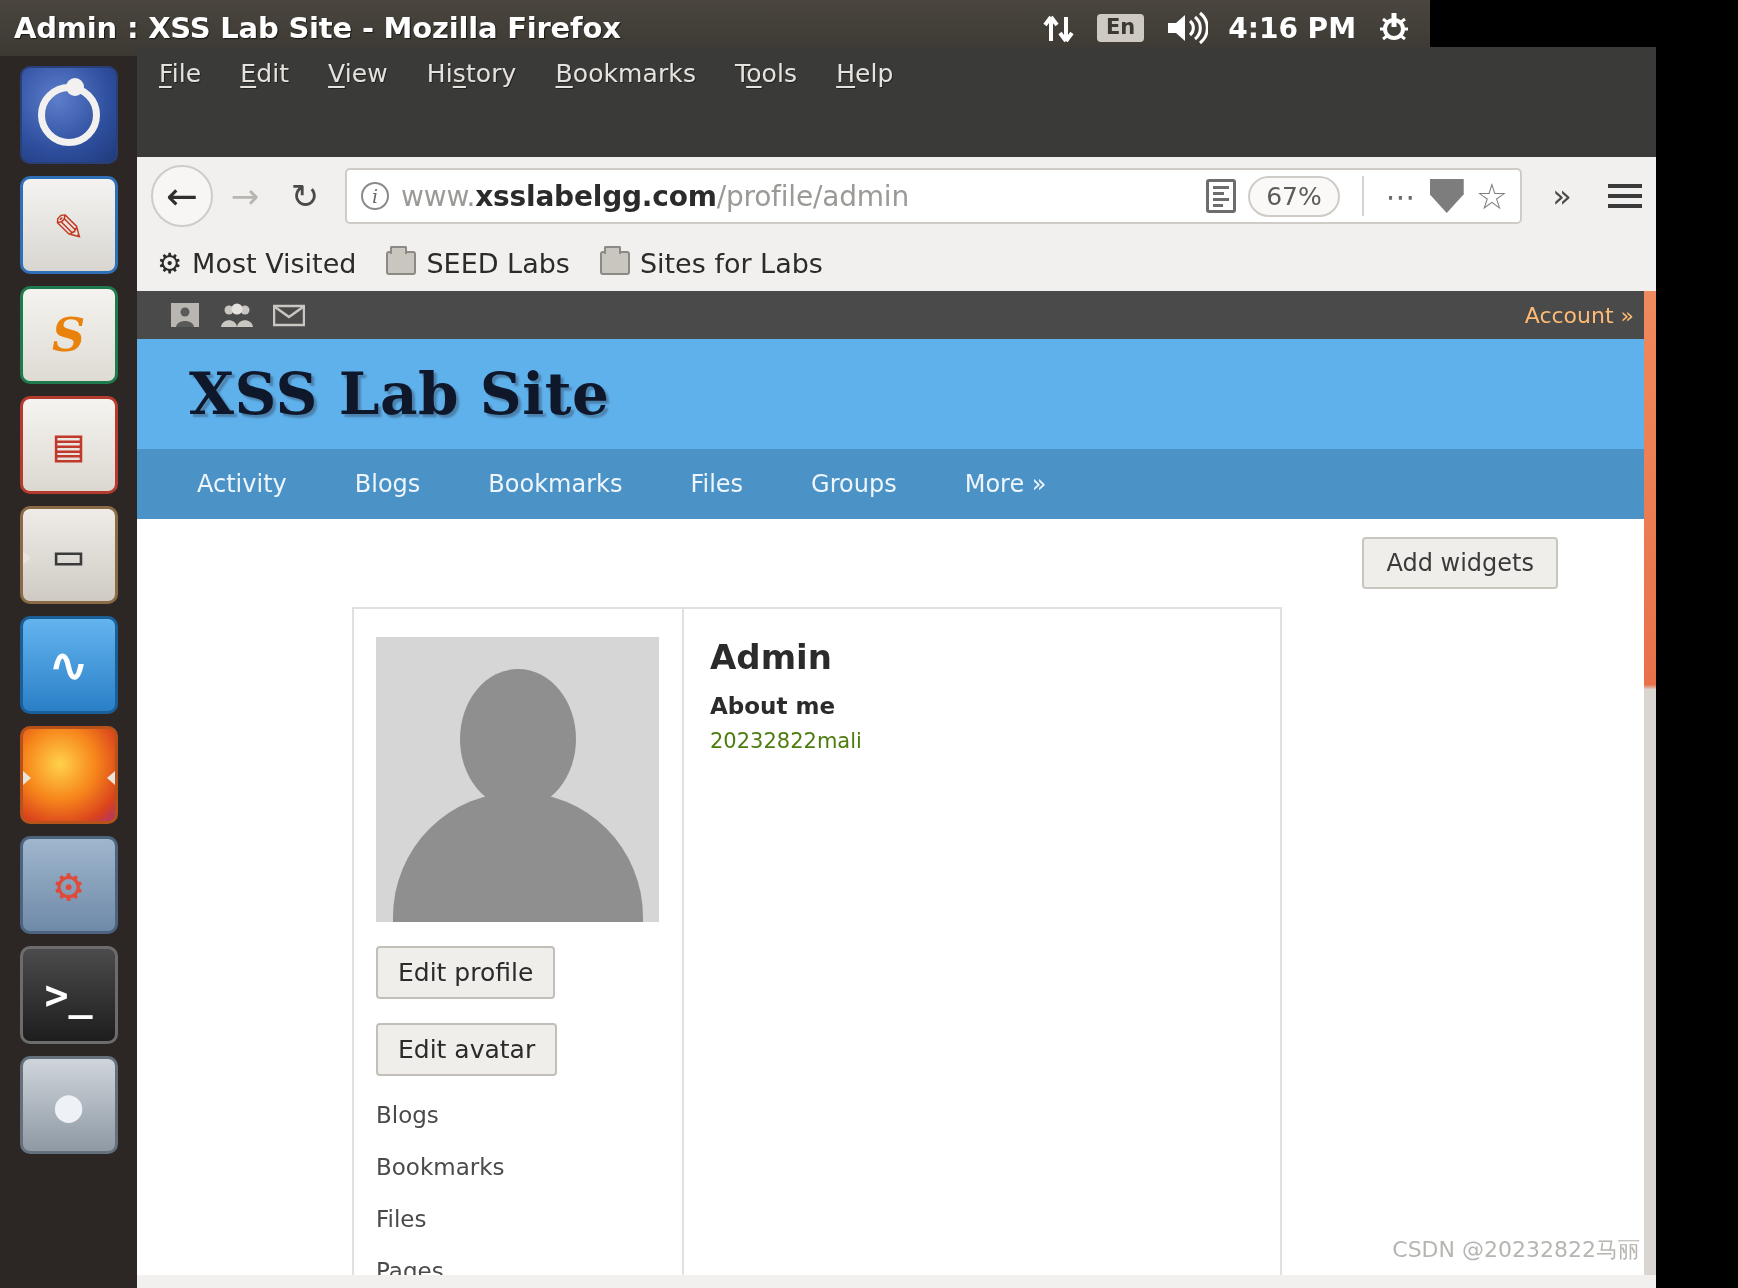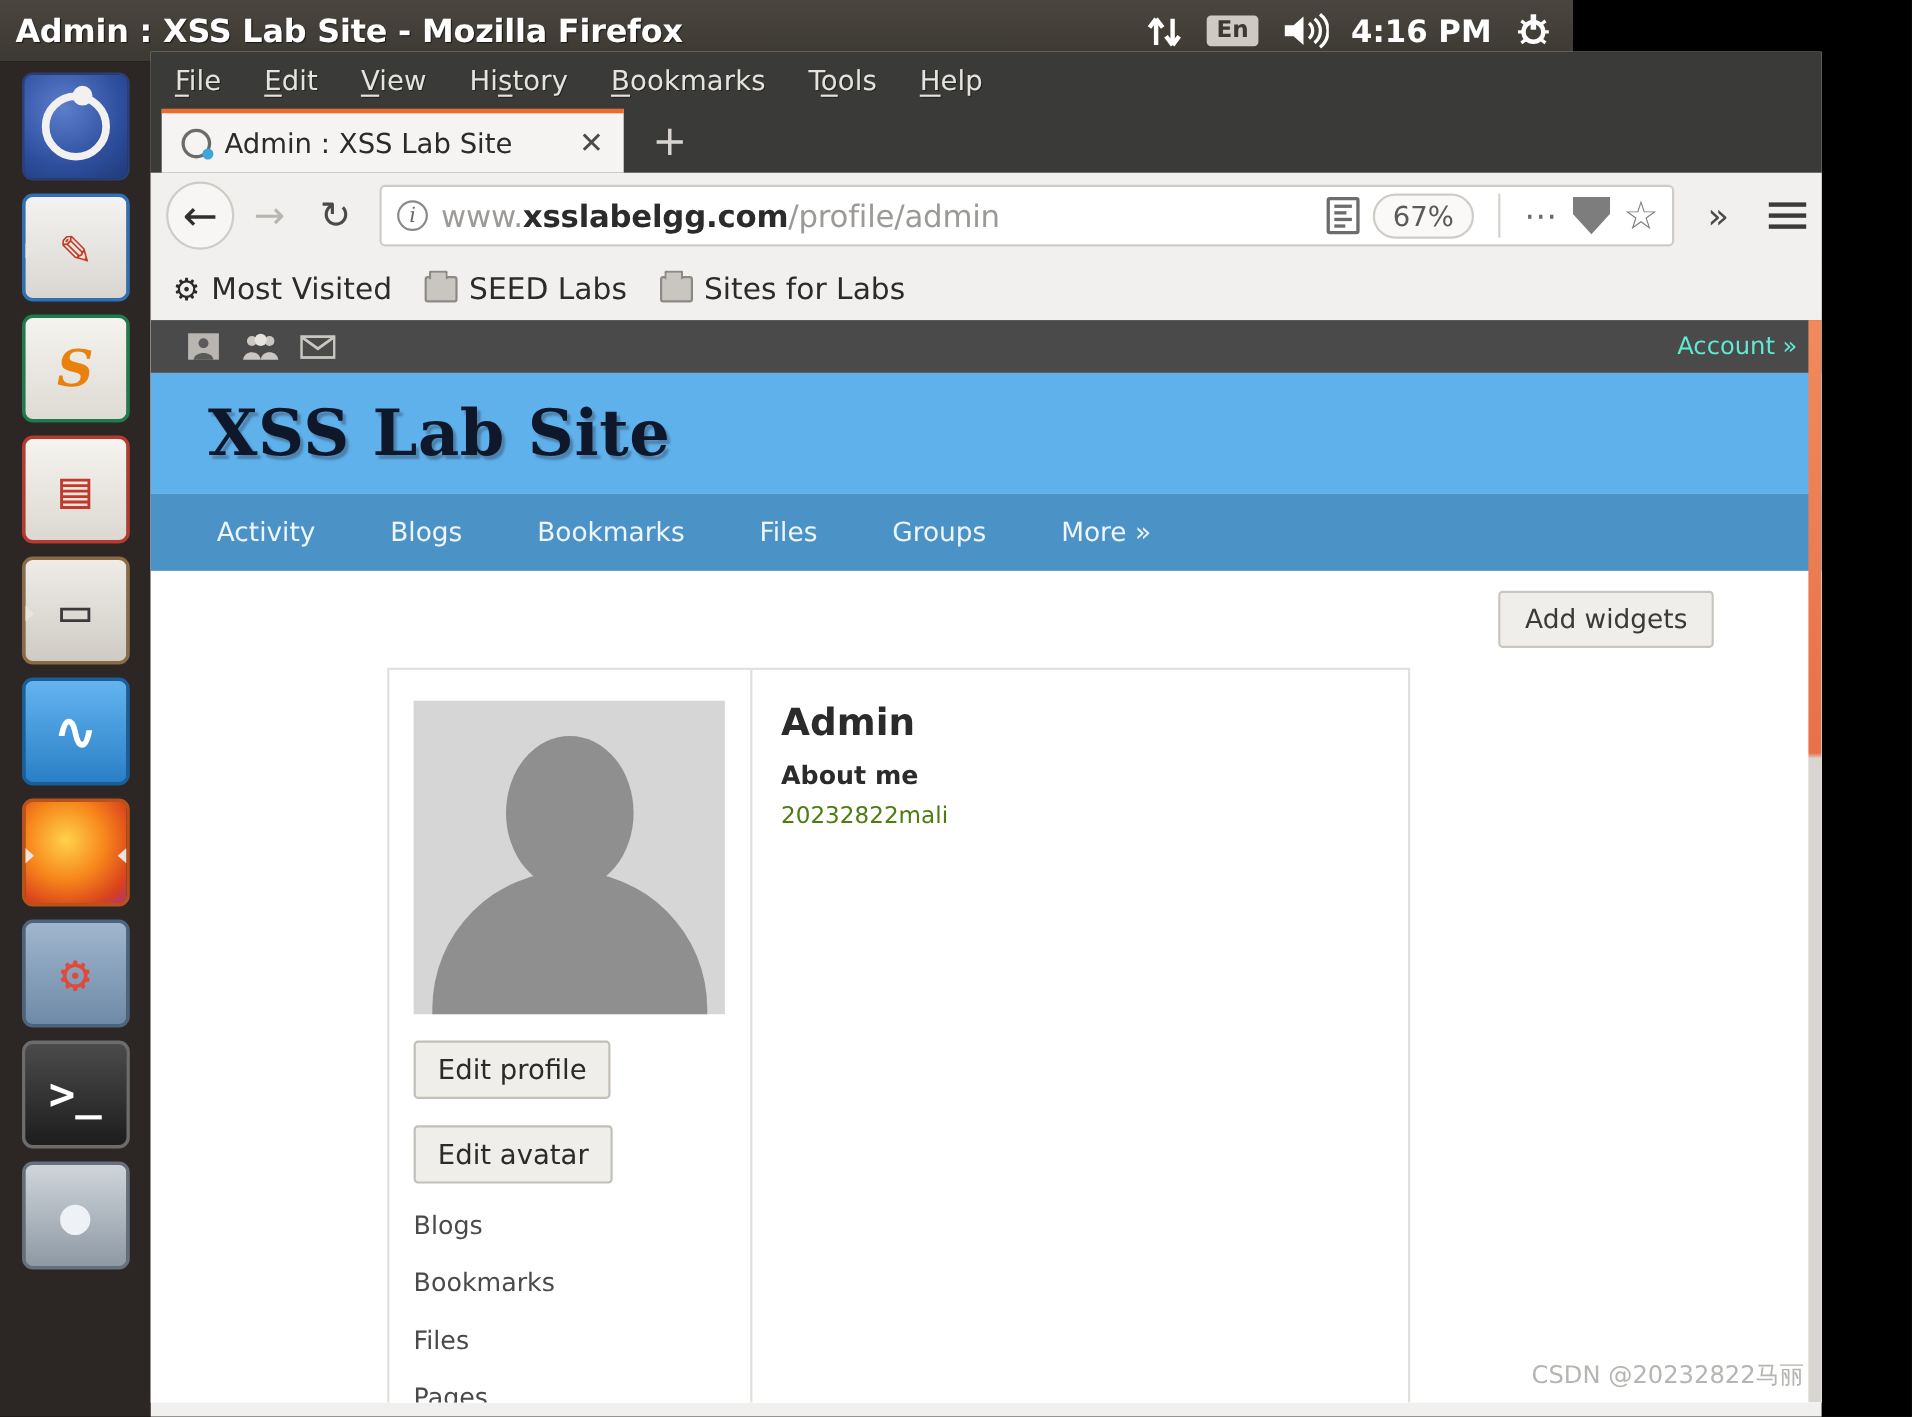--- a/index.html
+++ b/index.html
@@ -152,21 +152,21 @@
     content:""; position:absolute; top:-7px; left:2px; width:13px;height:6px;
     background:#c9c6c0; border:2px solid #8d8a85; border-bottom:none; border-radius:2px 2px 0 0;
   }
 
   
   .viewport { position: relative; height: 984px; background: #ffffff; overflow: hidden; }
   .elgg-topbar {
     height: 48px; background: #4a4a4a; display: flex; align-items: center; padding: 0 22px;
   }
   .tb-icon { width: 52px; display:flex;align-items:center;justify-content:center; color:#c9c6c0; }
-  .tb-account { margin-left: auto; color: #5eead4; font-size: 22px; }
+  .tb-account { margin-left: auto; color: #fdba74; font-size: 22px; }
 
   .elgg-header {
     height: 110px; background: #5fb1ec; display: flex; align-items: center; padding-left: 52px;
   }
   .site-title {
     font-family: "DejaVu Serif", "Liberation Serif", serif;
     font-size: 58px; font-weight: bold; color: #0f172a;
     text-shadow: 3px 3px 2px rgba(60,90,120,.55);
     letter-spacing: 0.5px;
   }
@@ -300,28 +300,20 @@
       <div class="menubar">
         <div class="menu-item"><u>F</u>ile</div>
         <div class="menu-item"><u>E</u>dit</div>
         <div class="menu-item"><u>V</u>iew</div>
         <div class="menu-item">Hi<u>s</u>tory</div>
         <div class="menu-item"><u>B</u>ookmarks</div>
         <div class="menu-item">T<u>o</u>ols</div>
         <div class="menu-item"><u>H</u>elp</div>
       </div>
 
-      <div class="tabstrip">
-        <div class="tab-active">
-          <span class="tab-favicon"></span>
-          <span class="tab-title">Admin : XSS Lab Site</span>
-          <span class="tab-close">✕</span>
-        </div>
-        <div class="tab-new">+</div>
-      </div>
     </div>
 
     <div class="navbar">
       <div class="nav-back">←</div>
       <div class="nav-btn nav-fwd">→</div>
       <div class="nav-btn">↻</div>
 
       <div class="urlbar">
         <span class="info-icon">i</span>
         <span class="url-text"><span>www.</span><b>xsslabelgg.com</b><span>/profile/admin</span></span>

